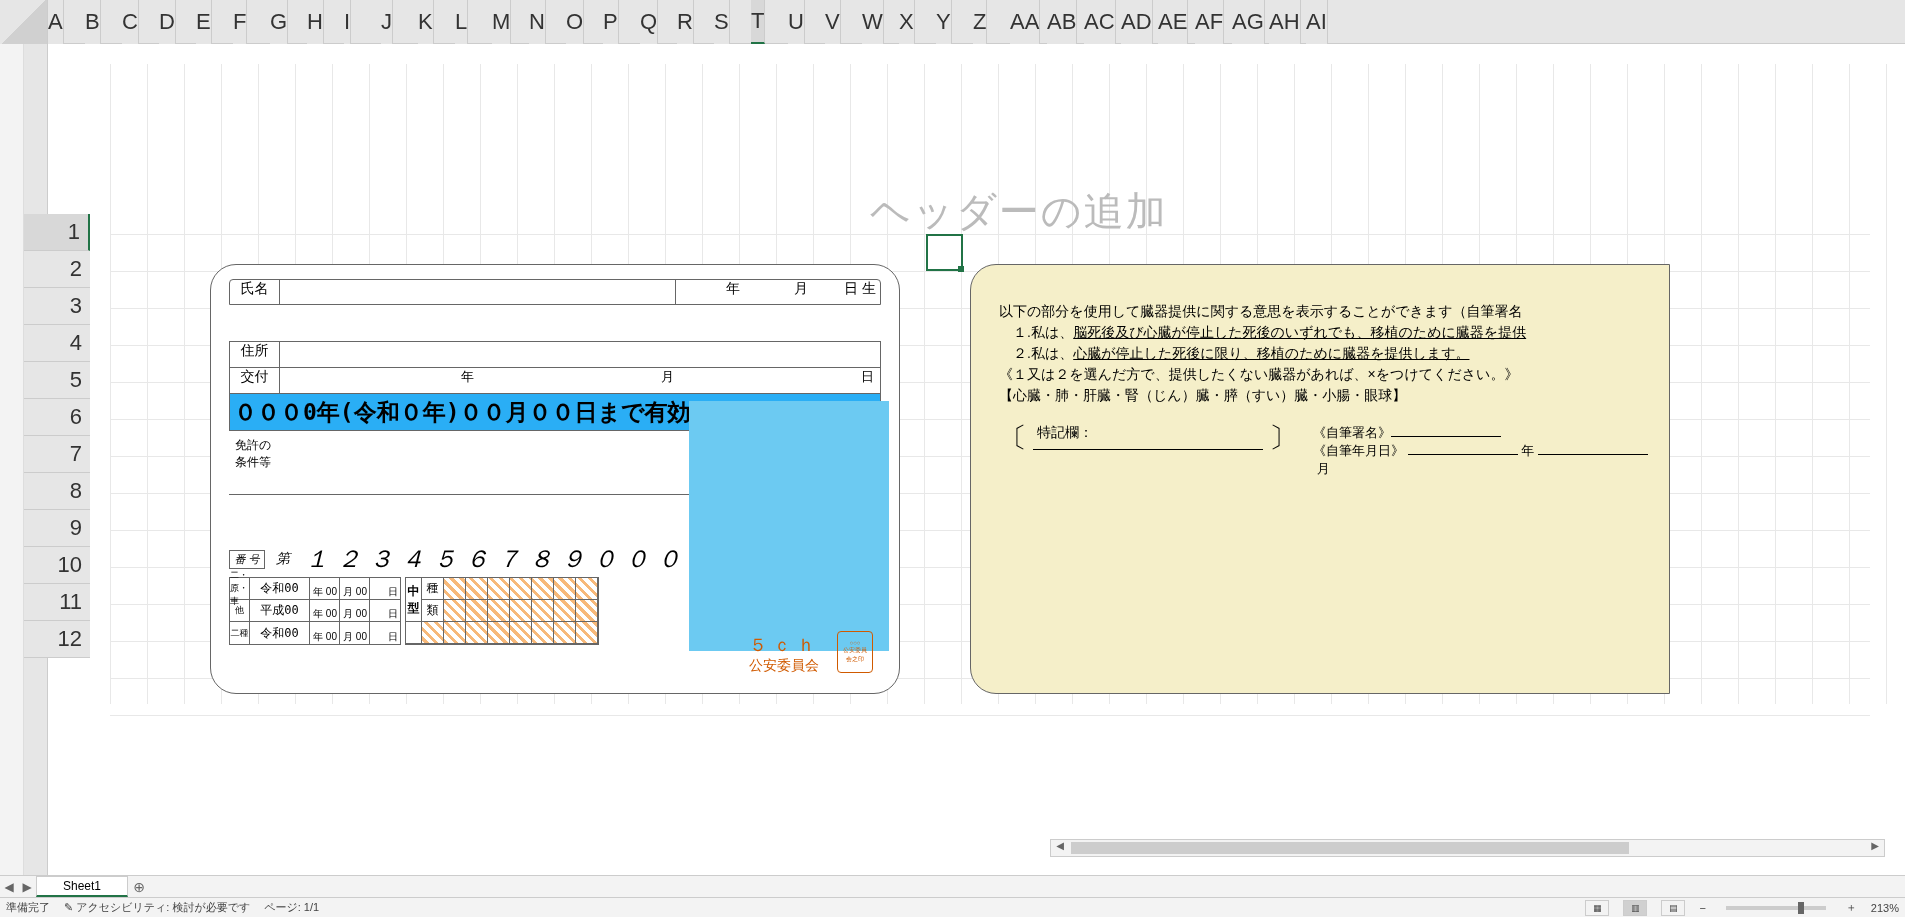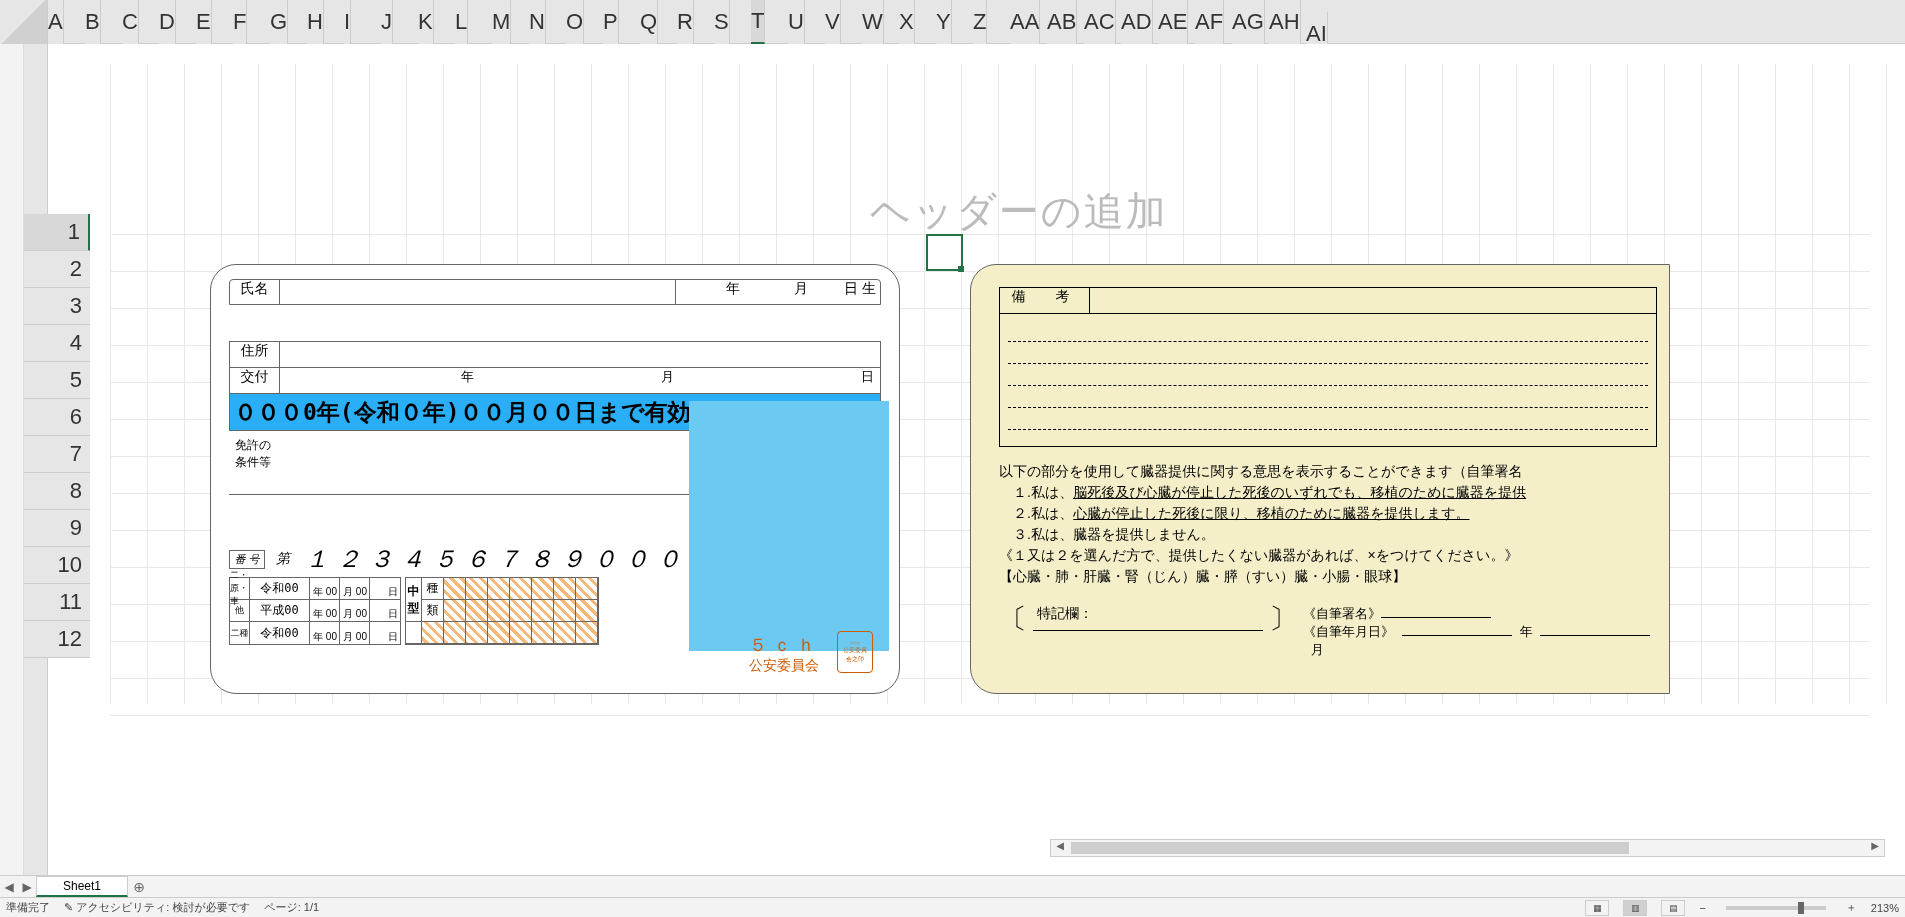--- a/index.html
+++ b/index.html
@@ -144,21 +144,21 @@
 .remarks .hdr .rest { flex:1; border-bottom:1px solid #000;}
 .remarks .lines { padding:6px 8px;}
 .remarks .dline { height:22px; border-bottom:1px dashed #000;}
 
 .organ { margin-top:14px; font-size:14px; line-height:1.5;}
 .organ .u { text-decoration: underline;}
 
 .tokki { margin-top:18px; display:flex; align-items:flex-start; gap:6px;}
 .tokki .brk { font-size:28px; line-height:1;}
 .tokki .box { border-bottom:1px solid #000; flex:0 0 230px; height:26px; padding-left:4px;}
-.sign-col { font-family:Liberation Mono, monospace;}
+.sign-col { margin-left:10px;}
 .sign-col .row { font-size:13px;}
 .sign-col .row .u { display:inline-block; border-bottom:1px solid #000; min-width:110px;}
 
 
 .tabs {
   position:absolute; left:0; right:0; bottom:20px; height:22px;
   background:#f3f3f3; border-top:1px solid #ccc; display:flex; align-items:center; font-size:12px;
 }
 .tabs .navbtn { width:18px; text-align:center; color:#666;}
 .tabs .tab { padding:2px 26px; background:#fff; border:1px solid #ccc; border-bottom:2px solid #217346;}
@@ -220,21 +220,21 @@
       <div class="col-header" style="position: absolute; left: 936px; top: 0px;">Y</div>
       <div class="col-header" style="position: absolute; left: 973px; top: 0px;">Z</div>
       <div class="col-header" style="position: absolute; left: 1010px; top: 0px;">AA</div>
       <div class="col-header" style="position: absolute; left: 1047px; top: 0px;">AB</div>
       <div class="col-header" style="position: absolute; left: 1084px; top: 0px;">AC</div>
       <div class="col-header" style="position: absolute; left: 1121px; top: 0px;">AD</div>
       <div class="col-header" style="position: absolute; left: 1158px; top: 0px;">AE</div>
       <div class="col-header" style="position: absolute; left: 1195px; top: 0px;">AF</div>
       <div class="col-header" style="position: absolute; left: 1232px; top: 0px;">AG</div>
       <div class="col-header" style="position: absolute; left: 1269px; top: 0px;">AH</div>
-      <div class="col-header" style="position: absolute; left: 1306px; top: 0px; margin-top: 12px;">AI</div>
+      <div class="col-header" style="position: absolute; left: 1306px; top: 0px;">AI</div>
     </div>
 
   <div class="row-headers">
     <div class="vruler"></div>
     <div id="rows"></div>
   <div class="row-header active" style="top: 170px;">1</div>
       <div class="row-header" style="top: 207px;">2</div>
       <div class="row-header" style="top: 244px;">3</div>
       <div class="row-header" style="top: 281px;">4</div>
       <div class="row-header" style="top: 318px;">5</div>
@@ -422,38 +422,24 @@
             <div class="big">５ｃｈ</div>
             <div>公安委員会</div>
           </div>
           <div class="stamp" style="white-space:pre-line">○○○
 公安委員
 会之印</div>
         </div>
       </div>
 
       <div class="backcard">
-        <div class="remarks">
-          <div class="hdr">
-            <div class="lbl">備　考</div>
-            <div class="rest"></div>
-          </div>
-          <div class="lines">
-            <div class="dline"></div>
-              <div class="dline"></div>
-              <div class="dline"></div>
-            <div class="dline"></div>
-              <div class="dline"></div>
-          </div>
-        </div>
         <div class="organ">
           <div>以下の部分を使用して臓器提供に関する意思を表示することができます（自筆署名</div>
           <div style="padding-left:14px"><span>１.私は、</span><span class="u">脳死後及び心臓が停止した死後のいずれでも、移植のために臓器を提供</span></div>
           <div style="padding-left:14px"><span>２.私は、</span><span class="u">心臓が停止した死後に限り、移植のために臓器を提供します。</span></div>
-          <div style="padding-left:14px">３.私は、臓器を提供しません。</div>
           <div>《１又は２を選んだ方で、提供したくない臓器があれば、×をつけてください。》</div>
           <div>【心臓・肺・肝臓・腎（じん）臓・膵（すい）臓・小腸・眼球】</div>
         </div>
         <div class="tokki">
           <span class="brk">〔</span>
           <span class="box">特記欄：</span>
           <span class="brk">〕</span>
           <div class="sign-col">
             <div class="row"><span>《自筆署名》</span><span class="u"></span></div>
             <div class="row"><span>《自筆年月日》</span>

